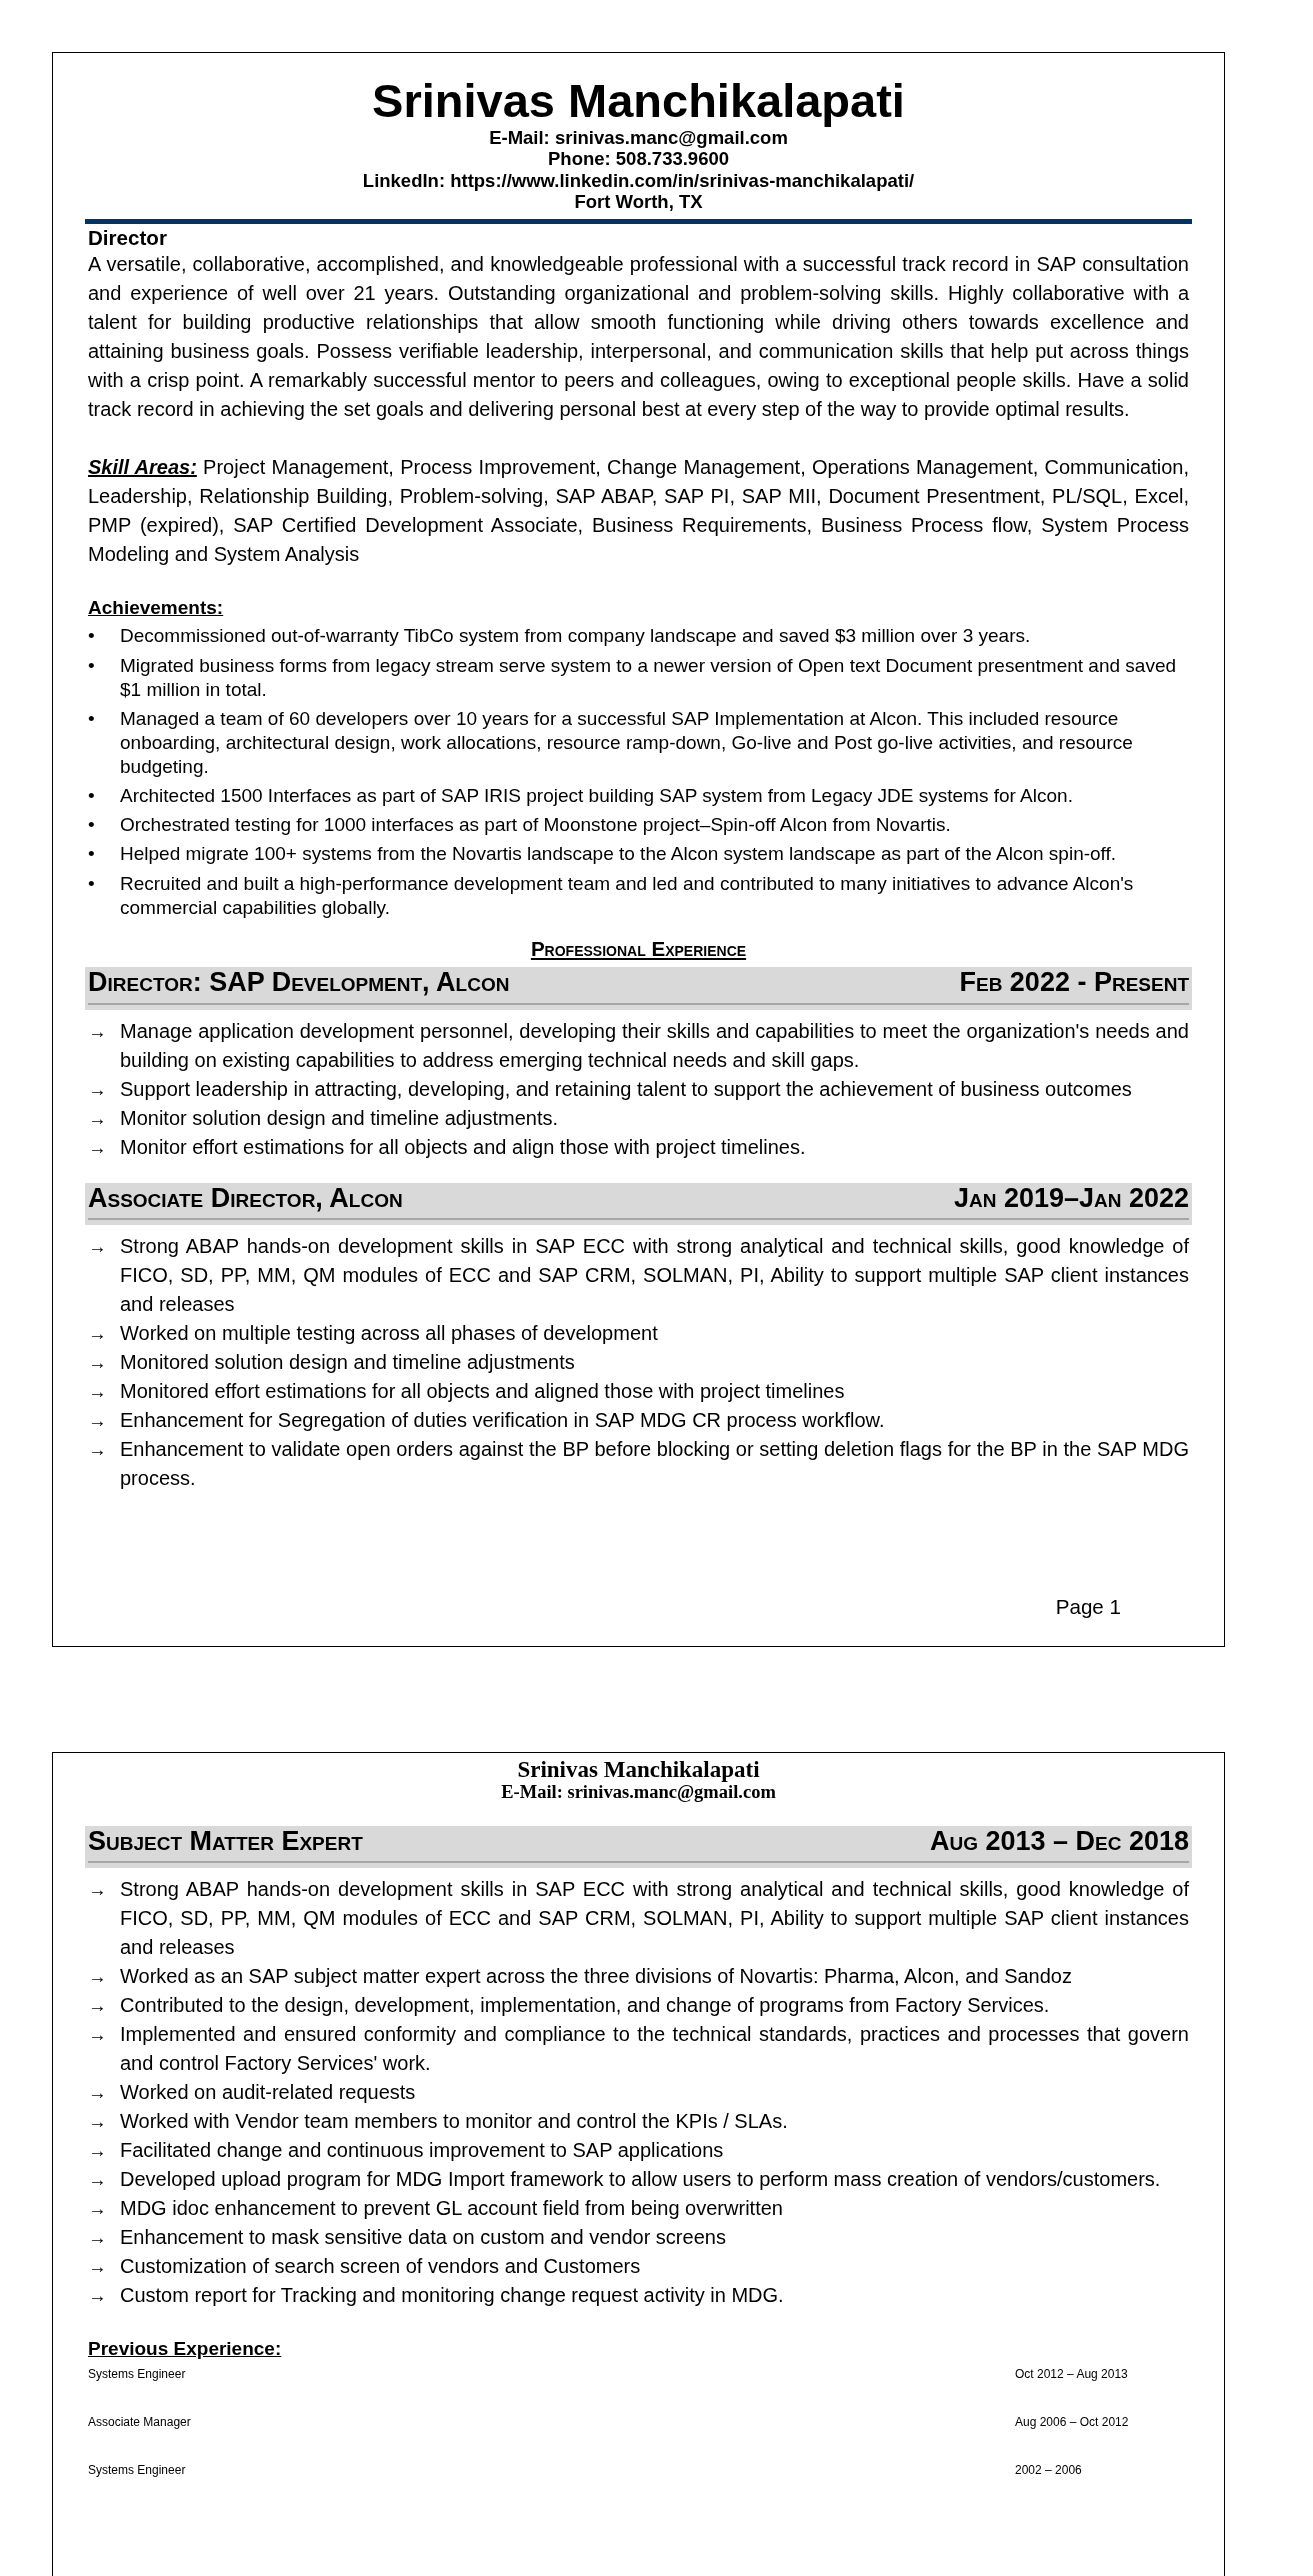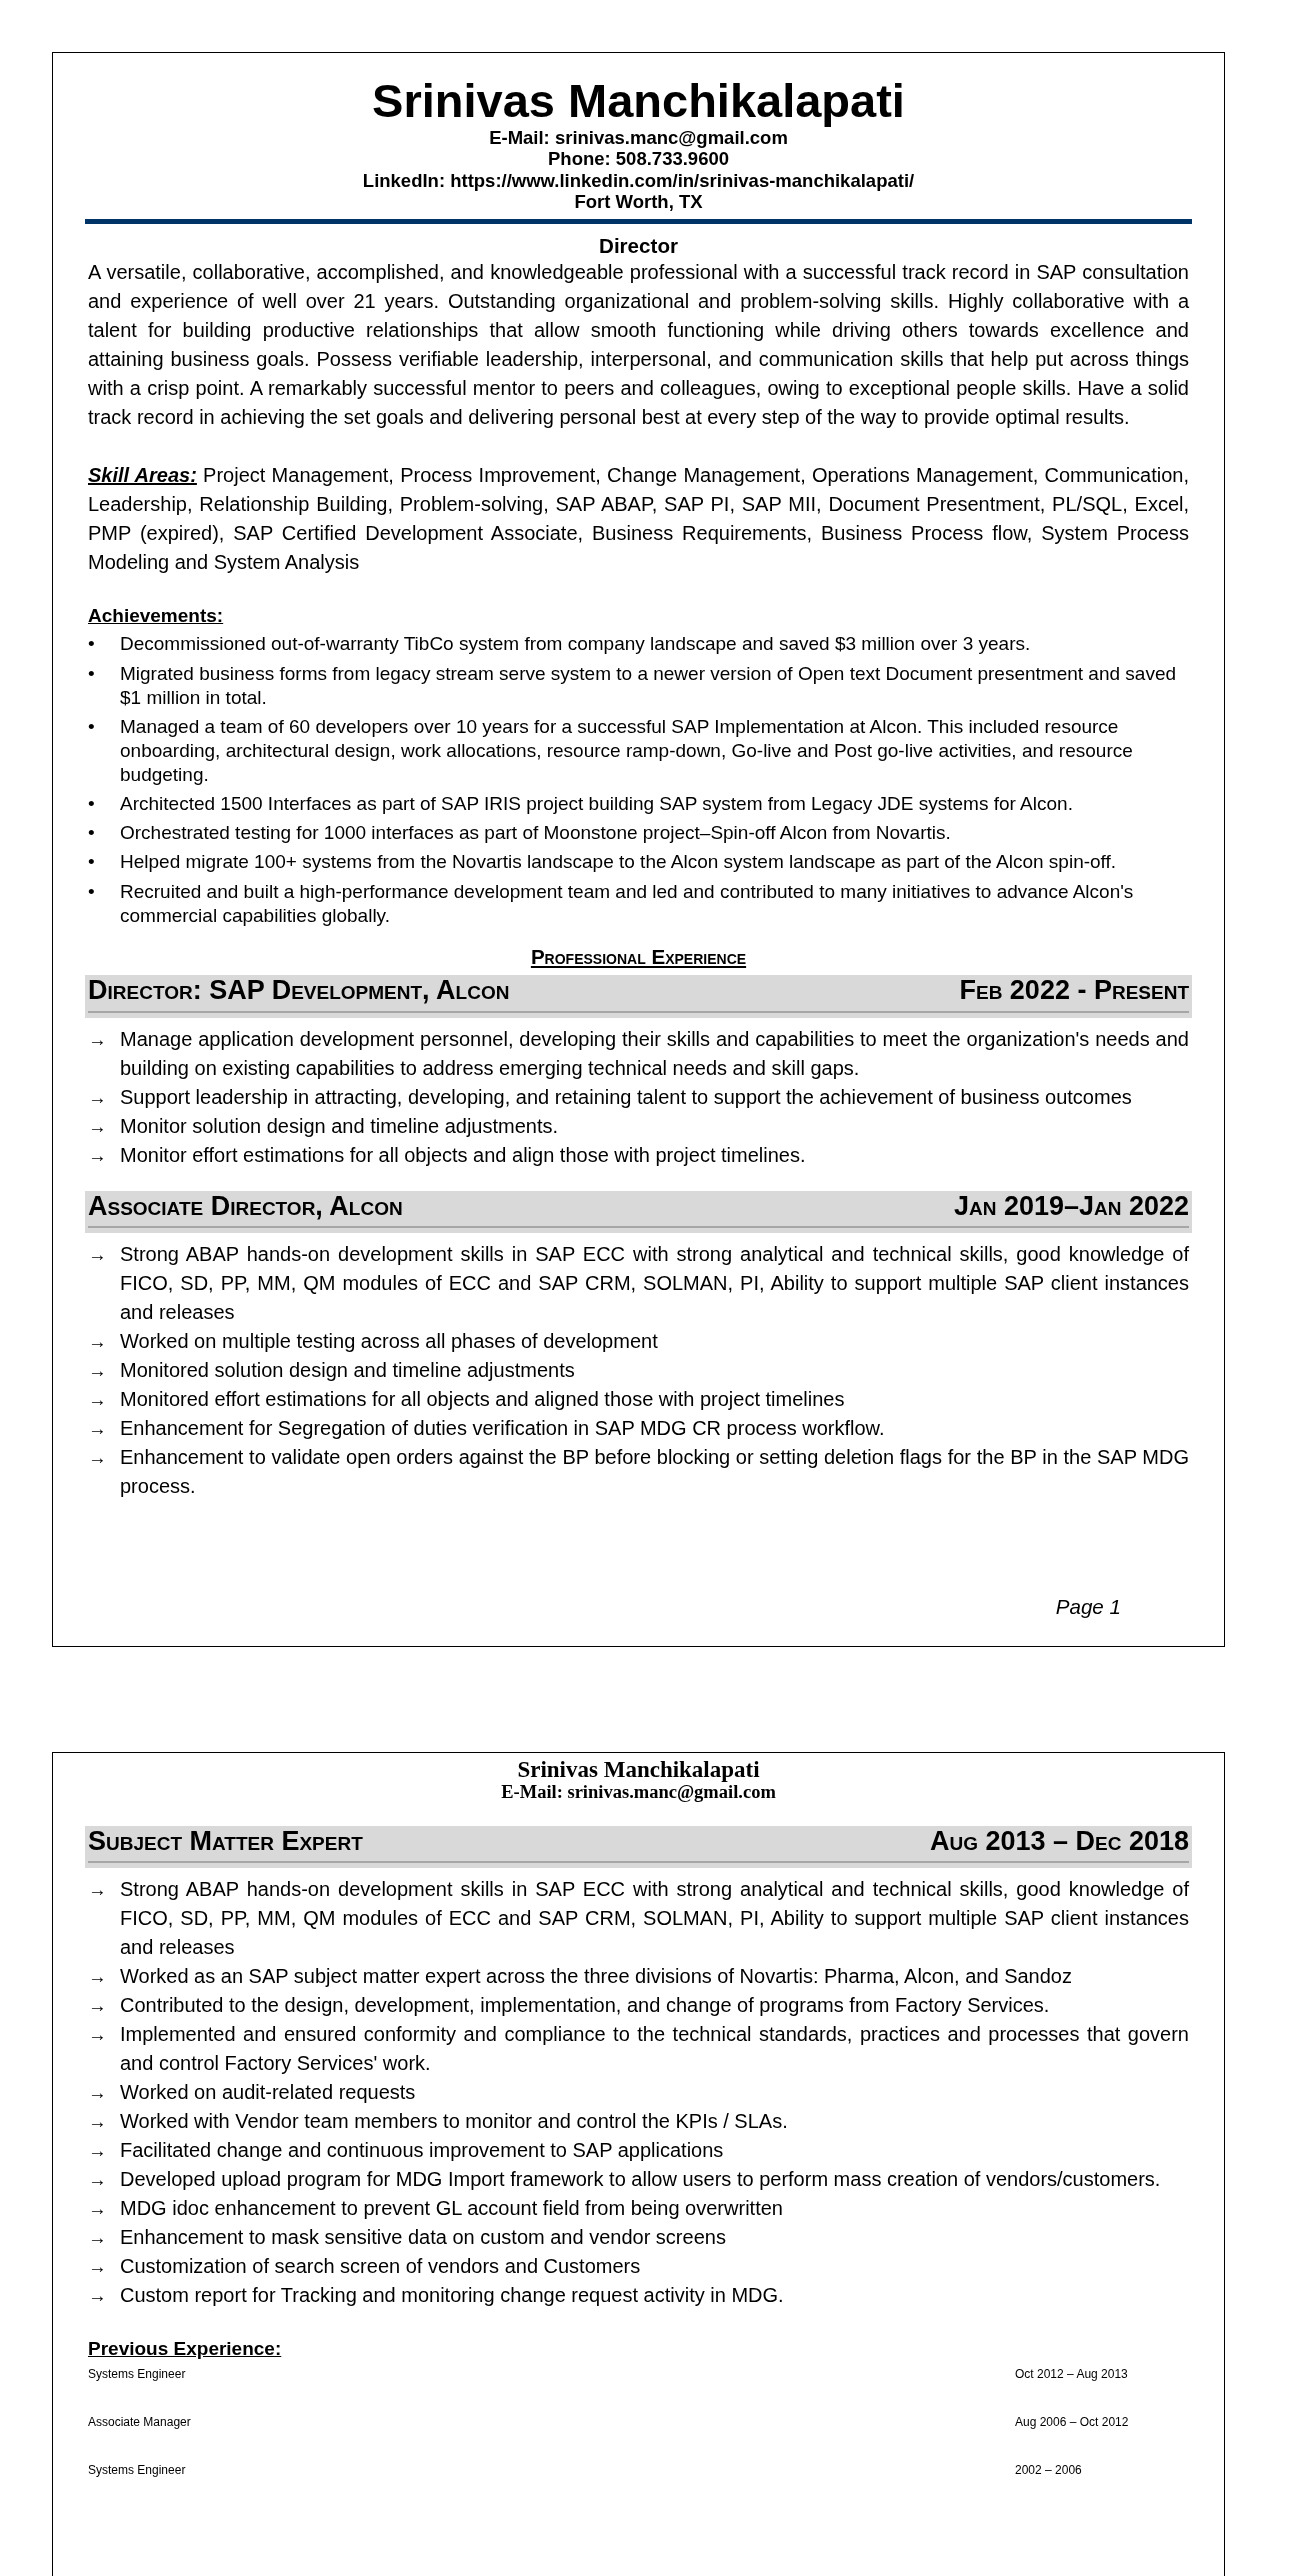--- a/index.html
+++ b/index.html
@@ -7,42 +7,42 @@
          font-family: "Liberation Sans", sans-serif; color: #000; }
   .page { position: absolute; left: 52px; width: 1171px; border: 1.5px solid #000; background: #fff; }
   #page1 { top: 52px; height: 1593px; }
   #page2 { top: 1752px; height: 1593px; }
   .inner { position: absolute; left: 35px; right: 35px; top: 0; }
 
   
   .name { text-align: center; font-weight: bold; font-size: 47px; line-height: 52px; margin-top: 21.6px; }
   .contact { text-align: center; font-weight: bold; font-size: 18.5px; line-height: 21.6px; }
   .blue-rule { height: 5.2px; background: #003366; margin-top: 6.2px; margin-left: -3.1px; margin-right: -3.1px; }
-  .role-title { text-align: center; font-weight: bold; font-size: 20.6px; line-height: 24px; margin-top: 10px; }
+  .role-title { text-align: left; font-weight: bold; font-size: 20.6px; line-height: 24px; margin-top: 2px; }
 
   .para { font-size: 20px; line-height: 29px; text-align: justify; margin: 0; }
   .para .label { font-weight: bold; font-style: italic; text-decoration: underline; }
   .heading-u { font-weight: bold; text-decoration: underline; font-size: 19px; line-height: 26px; margin-top: 26px; }
 
   ul.dots { list-style: none; margin: 3.1px 0 0 0; padding: 0; }
   ul.dots li { position: relative; padding-left: 32px; font-size: 19px; line-height: 24px; margin-bottom: 5.2px; }
   ul.dots li .b { position: absolute; left: 0; top: 0; }
 
   .section-title { text-align: center; font-weight: bold; font-variant: small-caps; font-size: 20.6px; line-height: 24px; margin-top: 17.5px; }
   .section-title span { text-decoration: underline; }
 
   .job-band { background: #d9d9d9; margin-left: -3.1px; margin-right: -3.1px; padding: 3.1px 3.1px 5.2px 3.1px; margin-top: 6.2px; }
   .job-band .row { display: flex; justify-content: space-between; font-weight: bold; font-variant: small-caps; font-size: 27px; line-height: 25px; }
   .job-band .rule { height: 2.1px; background: #a6a6a6; margin-top: 7.2px; }
 
   ul.arrows { list-style: none; margin: 7.2px 0 0 0; padding: 0; }
   ul.arrows li { position: relative; padding-left: 32px; font-size: 20px; line-height: 29px; text-align: justify; margin-bottom: 0; }
   ul.arrows li .a { position: absolute; left: 0; top: 0; font-size: 18.5px; }
 
-  .page-num { position: absolute; right: 103px; font-style: italic; font-size: 20.6px; }
+  .page-num { position: absolute; right: 103px; font-size: 20.6px; }
   #page1 .page-num { bottom: 27px; }
 
   
   .p2-name { text-align: center; font-family: "Liberation Serif", serif; font-weight: bold; font-size: 23px; line-height: 25px; margin-top: 4.1px; }
   .p2-email { text-align: center; font-family: "Liberation Serif", serif; font-weight: bold; font-size: 18.5px; line-height: 20.6px; }
 
   .prev-row { display: flex; font-size: 12px; line-height: 24px; margin-bottom: 24px; }
   .prev-row .t { width: 927px; }
 </style>
 </head>

